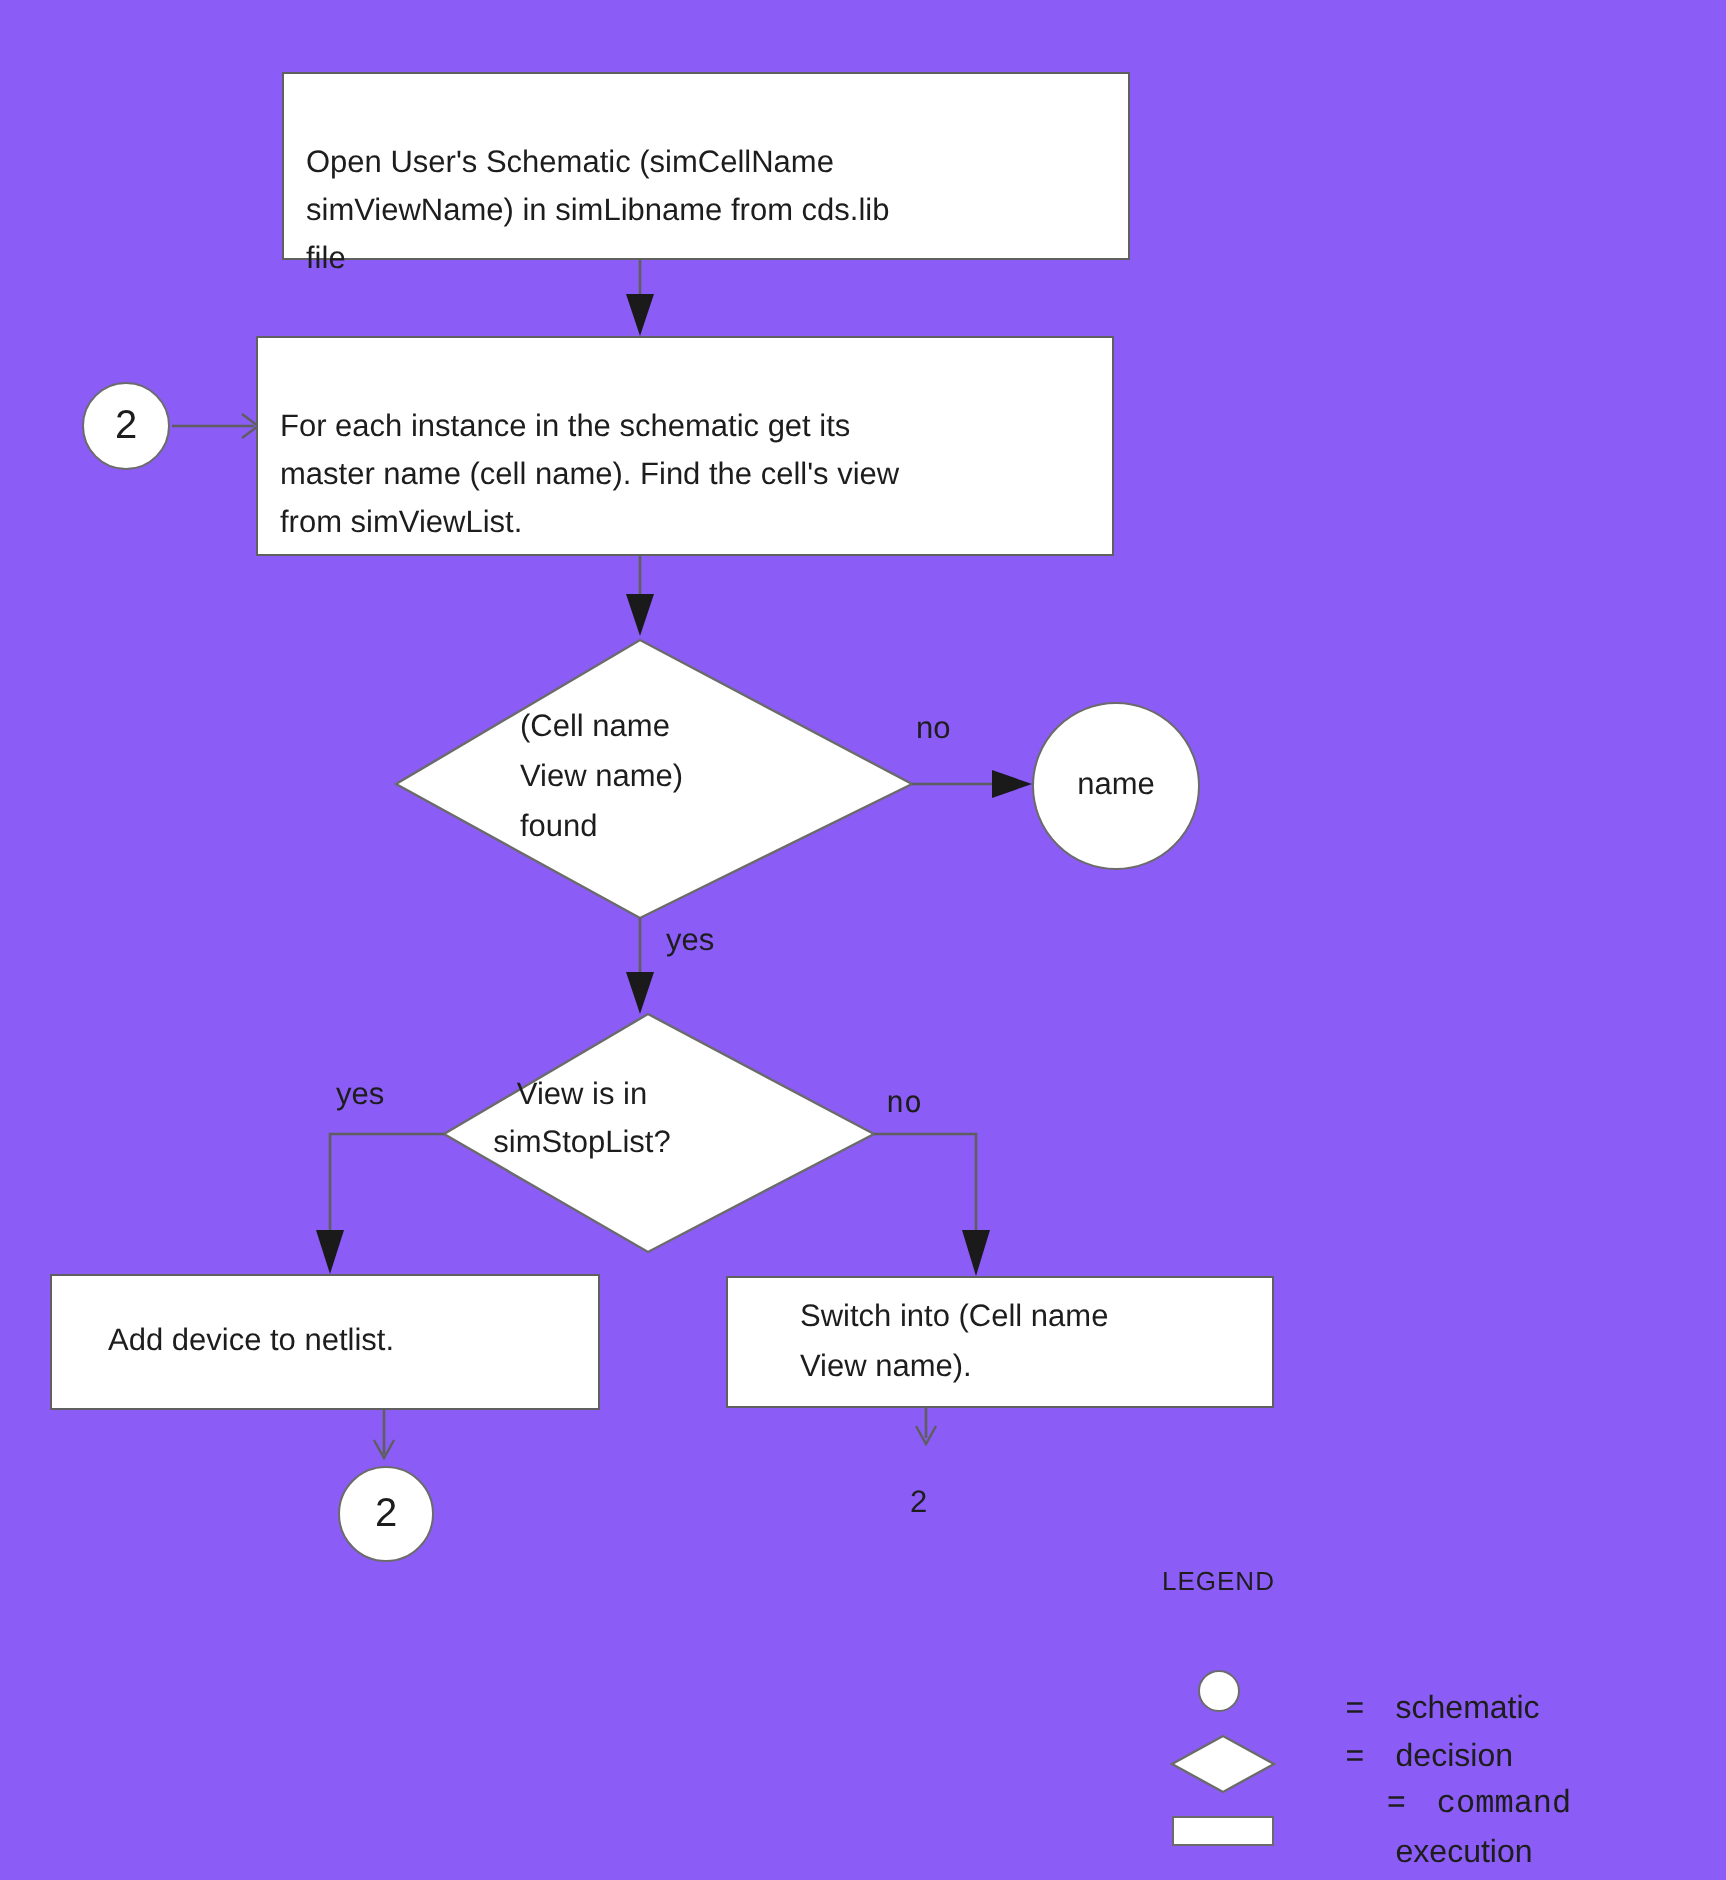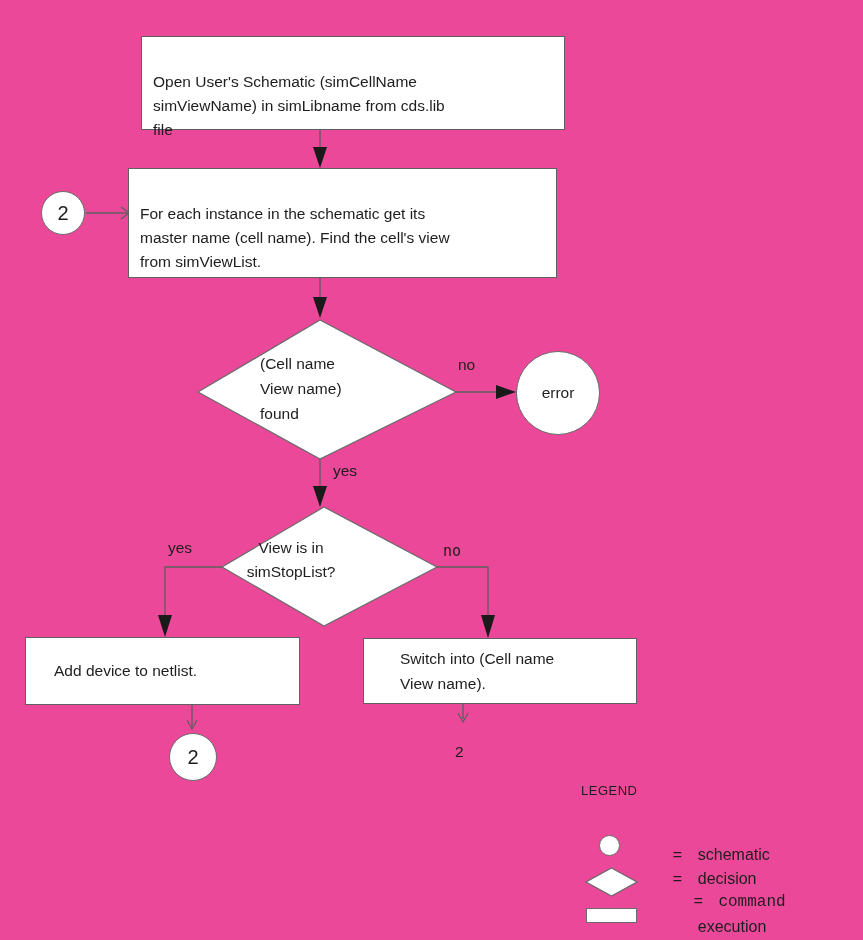--- a/index.html
+++ b/index.html
@@ -1,19 +1,19 @@
 <!DOCTYPE html>
 <html><head>
 <meta charset="utf-8">
 <style>
   html,body{margin:0;padding:0;background:#ffffff;}
   .canvas{
     position:relative;
     width:863px;height:940px;
-    background:#ec4899;
+    background:#8b5cf6;
     font-family:"Liberation Sans", sans-serif;
     color:#1d1d1d;
     overflow:hidden;
   }
   .wires{position:absolute;left:0;top:0;}
   .wire{stroke:#5e5e5e;stroke-width:1.3;fill:none;}
   .shape{stroke:#6b6b6b;stroke-width:1.2;fill:#ffffff;}
   .ah{fill:#1a1a1a;stroke:none;}
   .open-ah{stroke:#5e5e5e;stroke-width:1.2;fill:none;}
   .pbox{
@@ -126,21 +126,21 @@
   <div class="pbox v-center" style="left:363px;top:638px;width:274px;height:66px;padding-left:36px;line-height:25px;">
     <span class="txt">Switch into (Cell name
 View name).</span>
   </div>
 
   <div class="connector-circle" style="left:41px;top:191px;width:44px;height:44px;">
     <span class="num">2</span>
   </div>
 
   <div class="connector-circle" style="left:516px;top:351px;width:84px;height:84px;">
-    <span style="font-size:15.5px;">error</span>
+    <span style="font-size:15.5px;">name</span>
   </div>
 
   <div class="connector-circle" style="left:169px;top:733px;width:48px;height:48px;">
     <span class="num">2</span>
   </div>
 
   <div class="lbl num" style="left:455px;top:743px;">2</div>
 
   <div class="dtext" style="left:260px;top:351px;">(Cell name
 View name)

